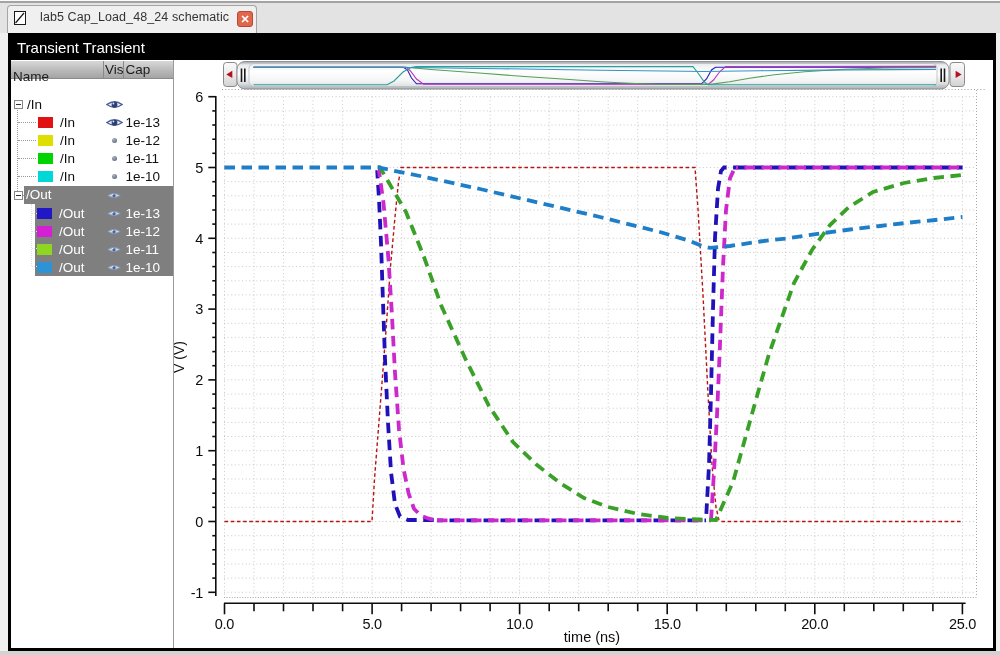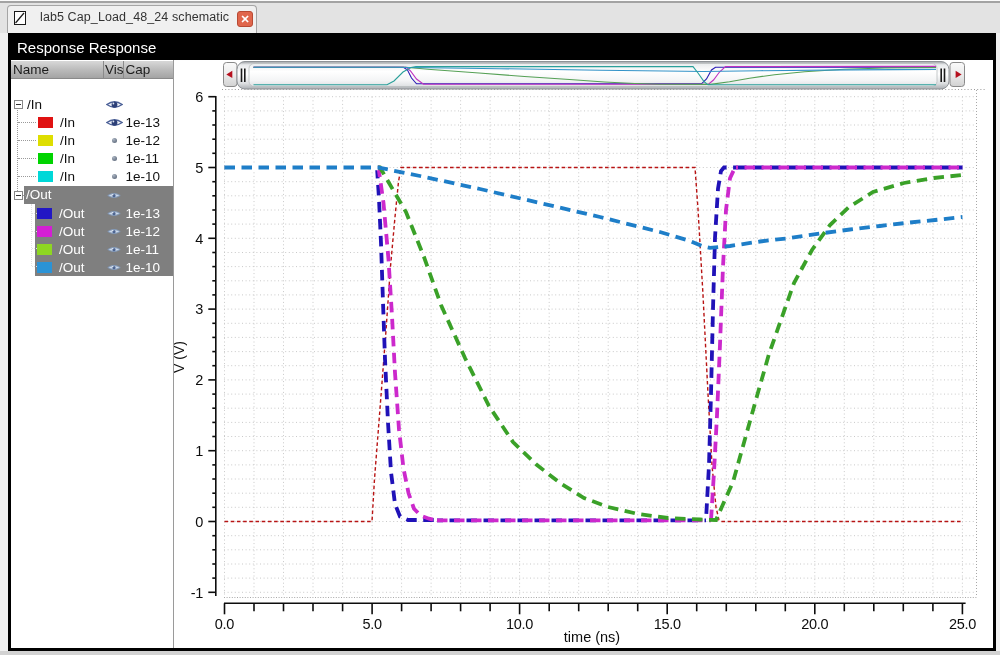--- a/index.html
+++ b/index.html
@@ -21,26 +21,26 @@
   <div class="abs" style="left:40px;top:10px;font-size:12.5px;color:#333;letter-spacing:0.1px">lab5 Cap_Load_48_24 schematic</div>
   <div class="abs" style="left:237px;top:11px;width:16px;height:16px;background:#e0664c;border:1px solid #b84a34;
        border-radius:3px;box-sizing:border-box;color:#fff;font-weight:bold;font-size:11px;text-align:center;line-height:14px">✕</div>
 
   <div class="abs" style="left:7.5px;top:33px;width:988.5px;height:618px;background:#000"></div>
   <div class="abs" style="left:0;top:651px;width:1000px;height:4px;background:#d2d2d2"></div>
 
   <div class="abs" style="left:11px;top:60px;width:982px;height:588px;background:#fff"></div>
 
   <div class="abs" style="left:11px;top:33px;width:982px;height:27px;background:#000"></div>
-  <div class="abs" style="left:17px;top:39px;font-size:15px;color:#fff">Response Response</div>
+  <div class="abs" style="left:17px;top:39px;font-size:15px;color:#fff">Transient Transient</div>
 
   <div class="abs" style="left:11px;top:60px;width:163px;height:588px;background:#fff;border-right:1px solid #9a9a9a;box-sizing:border-box"></div>
   <div class="abs" style="left:11px;top:61px;width:162px;height:17px;
        background:linear-gradient(#d8d8d8,#b9b9b9 55%,#a4a4a4);border-bottom:1px solid #8a8a8a">
-    <span style="position:absolute;left:2px;top:1px;font-size:13.5px;color:#1c1c1c">Name</span>
+    <span style="position:absolute;left:2px;top:8px;font-size:13.5px;color:#1c1c1c">Name</span>
     <span style="position:absolute;left:94px;top:1px;font-size:13.5px;color:#1c1c1c">Vis</span>
     <span style="position:absolute;left:114.5px;top:1px;font-size:13.5px;color:#1c1c1c">Cap</span>
     <span style="position:absolute;left:92px;top:0;width:1px;height:17px;background:#8a8a8a"></span>
     <span style="position:absolute;left:111.5px;top:0;width:1px;height:17px;background:#8a8a8a"></span>
   </div>
   <div class="abs" style="left:0;top:0;width:174px;height:655px">
 <div style="position:absolute;left:23.5px;top:186px;width:149.5px;height:18.3px;background:#7f7f7f"></div>
 <div style="position:absolute;left:35px;top:204.3px;width:138px;height:71.7px;background:#7f7f7f"></div>
 <div style="position:absolute;left:17px;top:108px;width:1px;height:87px;border-left:1px dotted #9a9a9a"></div>
 <div style="position:absolute;left:18px;top:122.4px;width:18px;height:1px;border-top:1px dotted #9a9a9a"></div>

